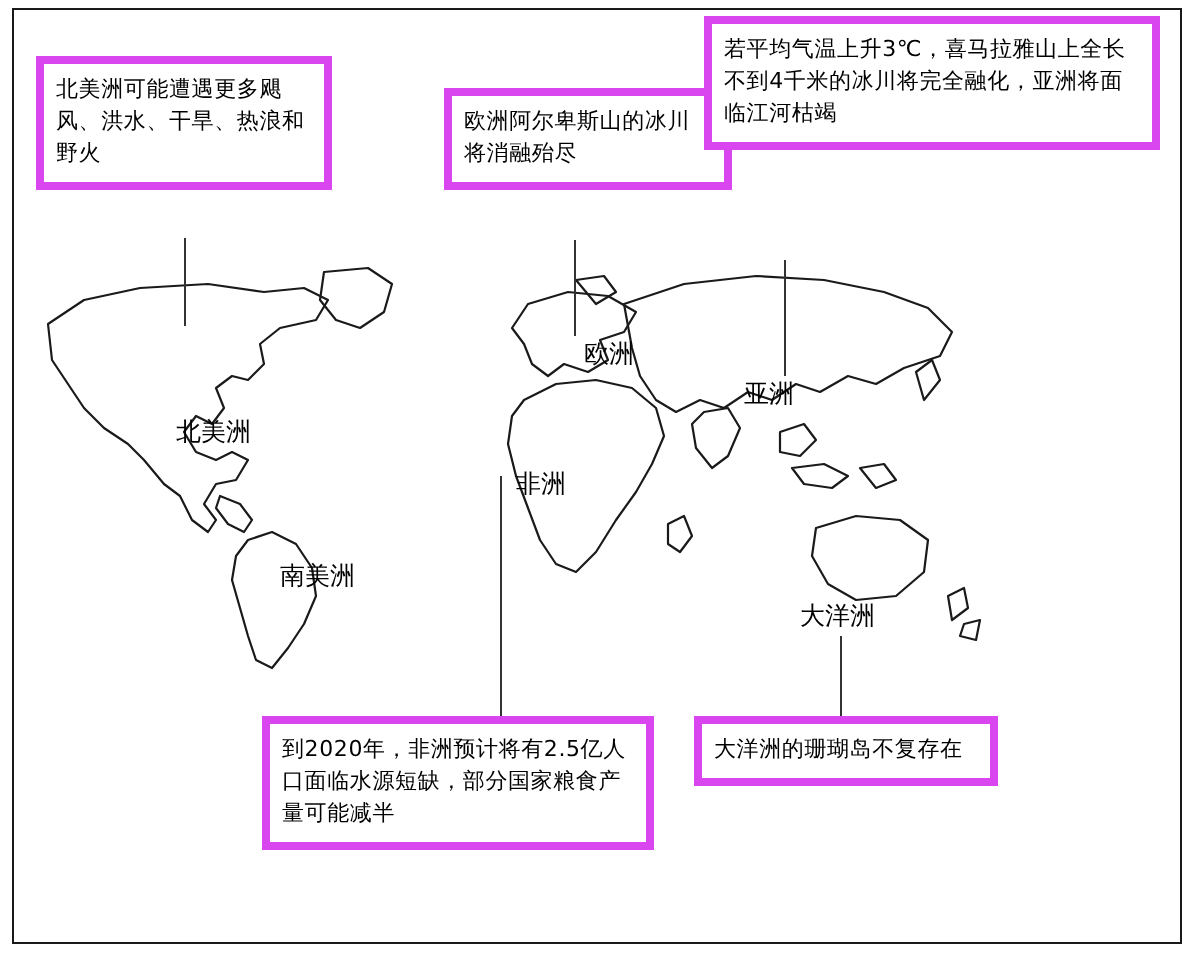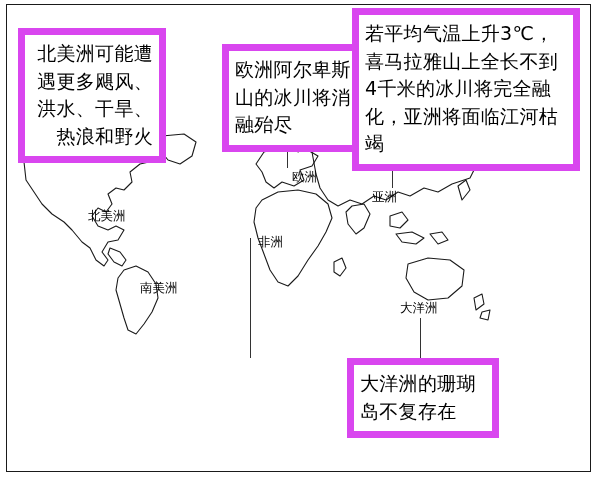--- a/index.html
+++ b/index.html
@@ -19,25 +19,25 @@
     position: absolute;
     left: 6px;
     top: 4px;
     width: 585px;
     height: 468px;
     border: 1px solid #1a1a1a;
     box-sizing: border-box;
   }
   .callout {
     position: absolute;
-    border: 7px solid #d946ef;
+    border: 4px solid #d946ef;
     background: #ffffff;
     box-sizing: border-box;
     padding: 5px 6px 6px 6px;
-    font-size: 19px;
+    font-size: 11px;
     line-height: 1.45;
     color: #000000;
     letter-spacing: 0.3px;
     z-index: 5;
   }
   .leader {
     position: absolute;
     background: #333333;
     width: 1px;
     z-index: 3;
@@ -113,21 +113,21 @@
     top: 88px;
     width: 12px;
     font-size: 10.5px;
     line-height: 1.08;
     color: #ffffff;
     text-align: center;
     z-index: 6;
     letter-spacing: 0;
   }
   
-  #c-na { left: 18px;  top: 28px;  width: 148px; text-align: right; }
+  #c-na { left: 18px;  top: 28px;  width: 148px; }
   #c-eu { left: 222px; top: 44px;  width: 144px; }
   #c-as { left: 352px; top: 8px;   width: 228px; }
   #c-af { left: 131px; top: 358px; width: 196px; }
   #c-oc { left: 347px; top: 358px; width: 152px; }
 </style>
 </head>
 <body>
 
 <div id="page">
   <div id="frame"></div>
@@ -187,15 +187,16 @@
   <div class="map-label" style="left:88px; top:208px;">北美洲</div>
   <div class="map-label" style="left:140px; top:280px;">南美洲</div>
   <div class="map-label" style="left:292px; top:169px;">欧洲</div>
   <div class="map-label" style="left:258px; top:234px;">非洲</div>
   <div class="map-label" style="left:372px; top:189px;">亚洲</div>
   <div class="map-label" style="left:400px; top:300px;">大洋洲</div>
 
   <div class="callout" id="c-na">北美洲可能遭遇更多飓风、洪水、干旱、热浪和野火</div>
   <div class="callout" id="c-eu">欧洲阿尔卑斯山的冰川将消融殆尽</div>
   <div class="callout" id="c-as">若平均气温上升3℃，喜马拉雅山上全长不到4千米的冰川将完全融化，亚洲将面临江河枯竭</div>
+  <div class="callout" id="c-af">到2020年，非洲预计将有2.5亿人口面临水源短缺，部分国家粮食产量可能减半</div>
   <div class="callout" id="c-oc">大洋洲的珊瑚岛不复存在</div>
 
 </div>
 
 </body></html>

